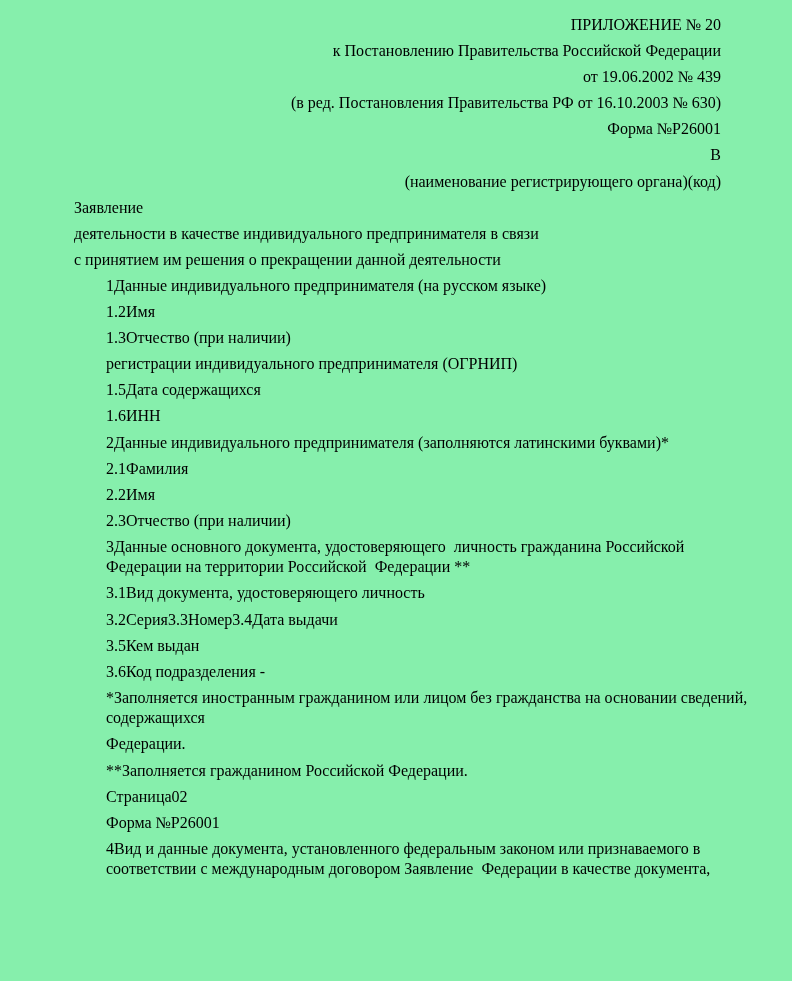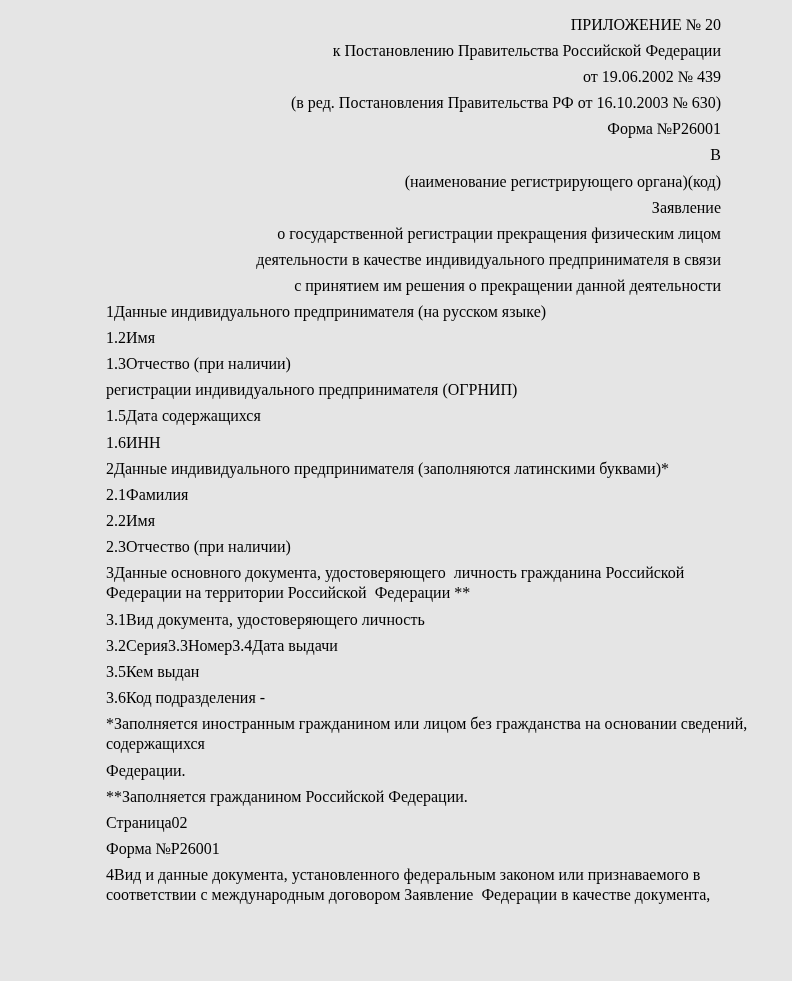--- a/index.html
+++ b/index.html
@@ -13,31 +13,31 @@
     color: #000000;
     font-family: "Liberation Serif", "DejaVu Serif", serif;
     font-size: 16px;
   }
   .page {
     box-sizing: border-box;
     width: 792px;
     height: 981px;
     padding: 15px 71px 0 74px;
     overflow: hidden;
-    background: #e5e5e5;
+    background: #86efac;
   }
   .para {
     margin: 0 0 5.6px 0;
   }
   .line {
     line-height: 20.5px;
     white-space: pre;
   }
   .sect-right .line { text-align: right; }
-  .sect-center .line { text-align: right; }
+  .sect-center .line { text-align: left; }
   .sect-left .line { text-align: left; margin-left: 32px; }
 </style>
 </head>
 <body>
 
 <div class="page">
 
   <div class="sect-right">
     <div class="para">
       <div class="line">ПРИЛОЖЕНИЕ № 20</div>
@@ -58,23 +58,20 @@
       <div class="line">В</div>
     </div>
     <div class="para">
       <div class="line">(наименование регистрирующего органа)(код)</div>
     </div>
   </div>
 
   <div class="sect-center">
     <div class="para">
       <div class="line">Заявление</div>
-    </div>
-    <div class="para">
-      <div class="line">о государственной регистрации прекращения физическим лицом</div>
     </div>
     <div class="para">
       <div class="line">деятельности в качестве индивидуального предпринимателя в связи</div>
     </div>
     <div class="para">
       <div class="line">с принятием им решения о прекращении данной деятельности</div>
     </div>
   </div>
 
   <div class="sect-left">

